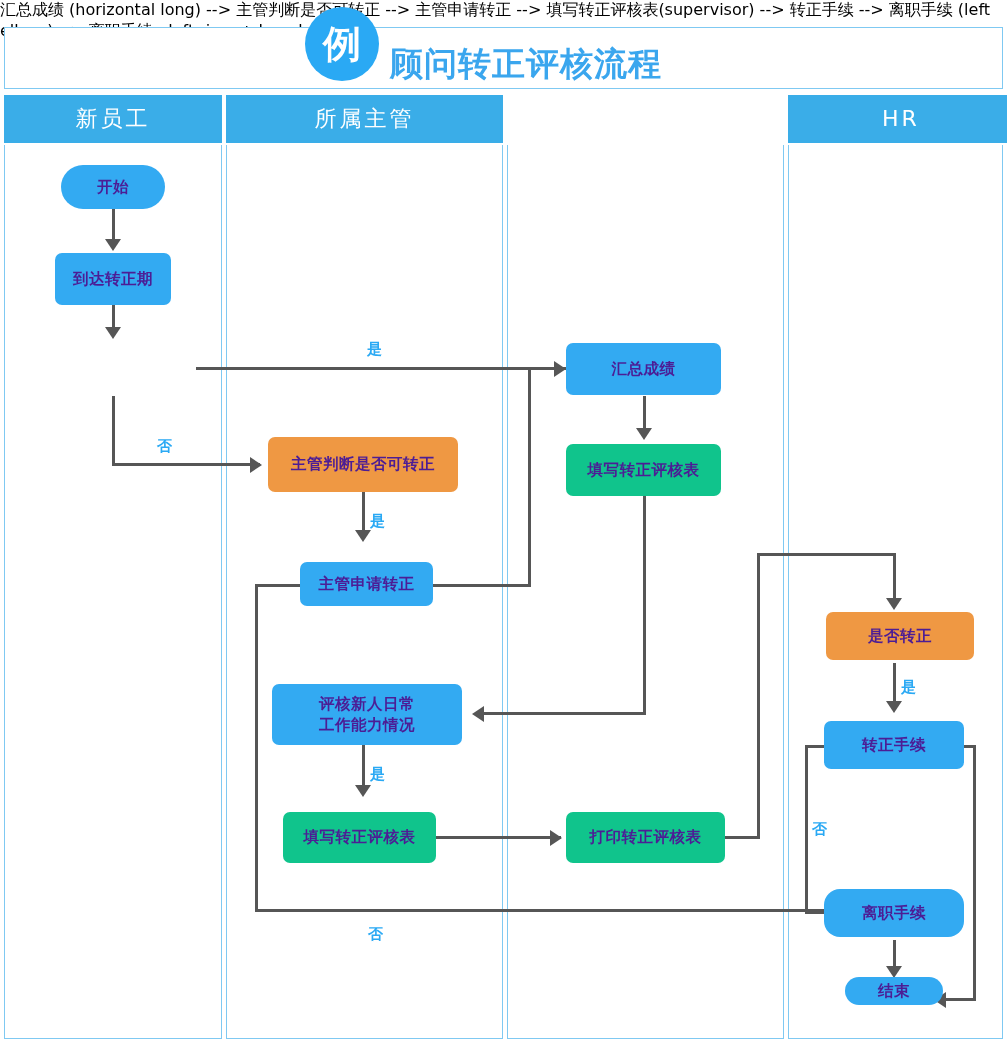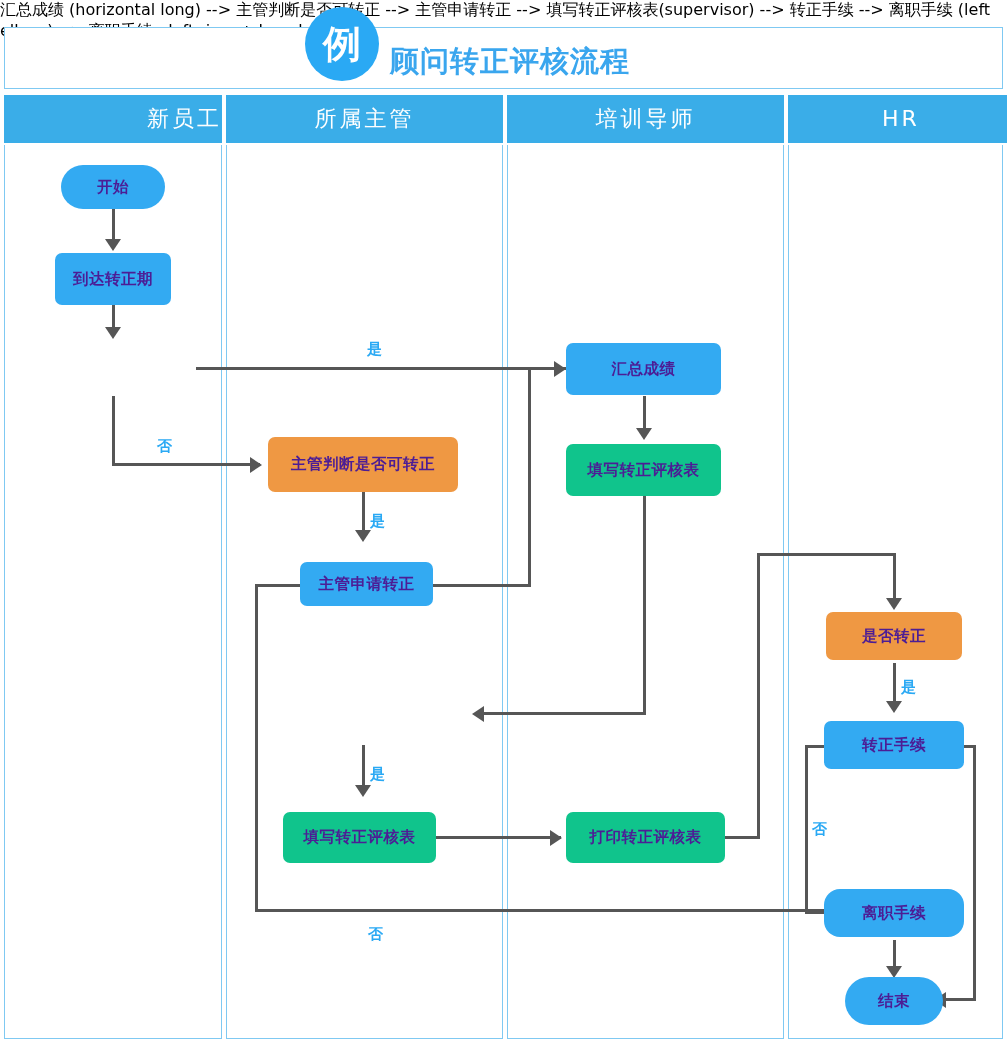--- a/index.html
+++ b/index.html
@@ -5,21 +5,21 @@
   html,body{margin:0;padding:0;background:#ffffff;}
   body{font-family:"DejaVu Sans","Liberation Sans",sans-serif;}
   #page{position:relative;width:1007px;height:1042px;overflow:hidden;background:#fff;}
 
   
   #title-band{position:absolute;left:4px;top:27px;width:999px;height:62px;
       border:1.5px solid #7fc9f2;background:#fff;box-sizing:border-box;}
   #badge{position:absolute;left:305px;top:7px;width:74px;height:74px;border-radius:50%;
       background:#2aa9f4;color:#fff;font-size:38px;font-weight:bold;line-height:74px;text-align:center;
       letter-spacing:0;}
-  #title-text{position:absolute;left:390px;top:42px;font-size:29px;font-weight:bold;color:#3aa6ee;
+  #title-text{position:absolute;left:390px;top:42px;font-size:33px;font-weight:bold;color:#3aa6ee;
       letter-spacing:1px;white-space:nowrap;}
 
   
   .lane-head{position:absolute;top:95px;height:48px;background:#3aade8;box-sizing:border-box;
       color:#fff;font-size:22px;text-align:center;line-height:48px;letter-spacing:3px;}
   .lane-body{position:absolute;top:145px;height:894px;border:1.5px solid #7fc9f2;
       border-top:none;background:#fff;box-sizing:border-box;}
 
   
   .node{position:absolute;box-sizing:border-box;color:#4c1d95;text-align:center;
@@ -44,23 +44,22 @@
 <body>
 
 <div id="page">
 
   
   <div id="title-band"></div>
   <div id="badge">例</div>
   <div id="title-text">顾问转正评核流程</div>
 
   
-  <div class="lane-head" style="left:4px;width:218px;text-align:right;">新员工</div>
+  <div class="lane-head" style="left:4px;width:218px;">新员工</div>
   <div class="lane-head" style="left:226px;width:277px;">所属主管</div>
-  <div class="lane-head" style="left:507px;width:277px;">培训导师</div>
   <div class="lane-head" style="left:788px;width:226px;">HR</div>
 
   <div class="lane-body" style="left:4px;width:218px;"></div>
   <div class="lane-body" style="left:226px;width:277px;"></div>
   <div class="lane-body" style="left:507px;width:277px;"></div>
   <div class="lane-body" style="left:788px;width:215px;"></div>
 
   
 
   
@@ -151,32 +150,36 @@
   <div class="node n-term" style="left:61px;top:165px;width:104px;height:44px;">开始</div>
 
   <div class="node n-blue" style="left:55px;top:253px;width:116px;height:52px;">到达转正期</div>
 
 
   
   <div class="node n-orange" style="left:268px;top:437px;width:190px;height:55px;border-radius:7px;">主管判断是否可转正</div>
 
   <div class="node n-blue" style="left:300px;top:562px;width:133px;height:44px;">主管申请转正</div>
 
+  <div class="node n-blue" style="left:272px;top:684px;width:190px;height:61px;flex-direction:column;">
+    <span>评核新人日常</span>
+    <span>工作能力情况</span>
+  </div>
 
   <div class="node n-green" style="left:283px;top:812px;width:153px;height:51px;">填写转正评核表</div>
 
   
   <div class="node n-blue" style="left:566px;top:343px;width:155px;height:52px;">汇总成绩</div>
 
   <div class="node n-green" style="left:566px;top:444px;width:155px;height:52px;">填写转正评核表</div>
 
   <div class="node n-green" style="left:566px;top:812px;width:159px;height:51px;">打印转正评核表</div>
 
   
-  <div class="node n-orange" style="left:826px;top:612px;width:136px;height:48px;">是否转正</div>
+  <div class="node n-orange" style="left:826px;top:612px;width:148px;height:48px;">是否转正</div>
 
   <div class="node n-blue" style="left:824px;top:721px;width:140px;height:48px;">转正手续</div>
 
   <div class="node n-blue" style="left:824px;top:889px;width:140px;height:48px;border-radius:16px;">离职手续</div>
 
-  <div class="node n-term" style="left:845px;top:977px;width:98px;height:48px;">结束</div>
+  <div class="node n-term" style="left:845px;top:977px;width:98px;height:28px;">结束</div>
 
 </div>
 
 </body></html>

